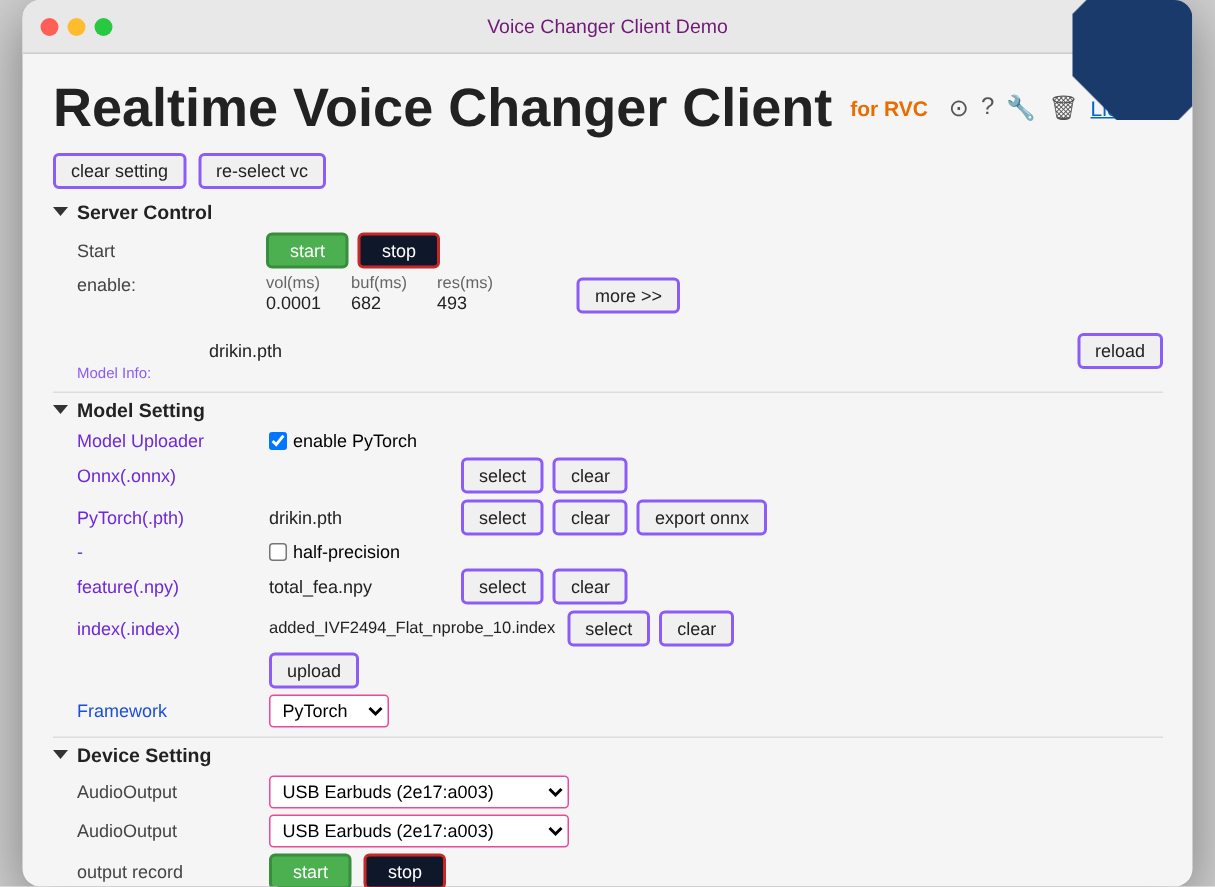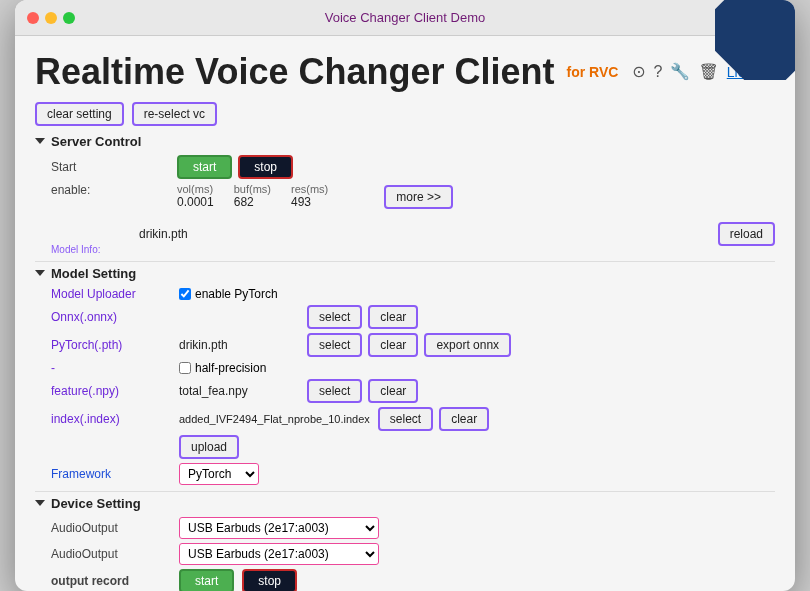--- a/index.html
+++ b/index.html
@@ -282,21 +282,20 @@
     .record-row {
       display: flex;
       align-items: center;
       padding: 2px 0 2px 16px;
       gap: 8px;
     }
     .record-label {
       min-width: 120px;
       color: #444;
       font-size: 12px;
-      font-weight: bold;
     }
   </style>
 </head>
 <body>
 
 <div class="window">
 
   <div class="titlebar">
     <div class="traffic-lights">
       <div class="traffic-light tl-red"></div>

